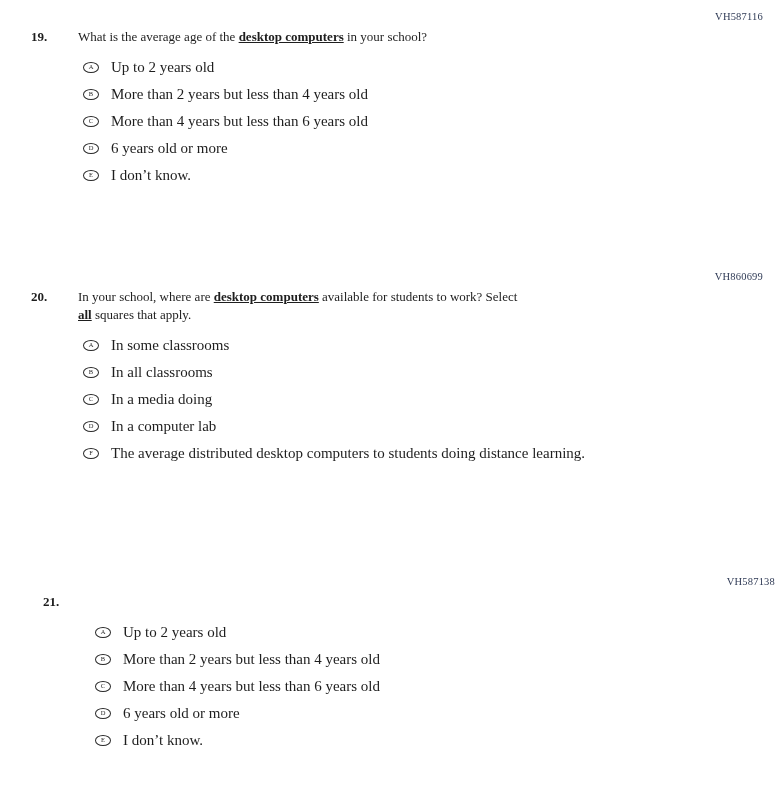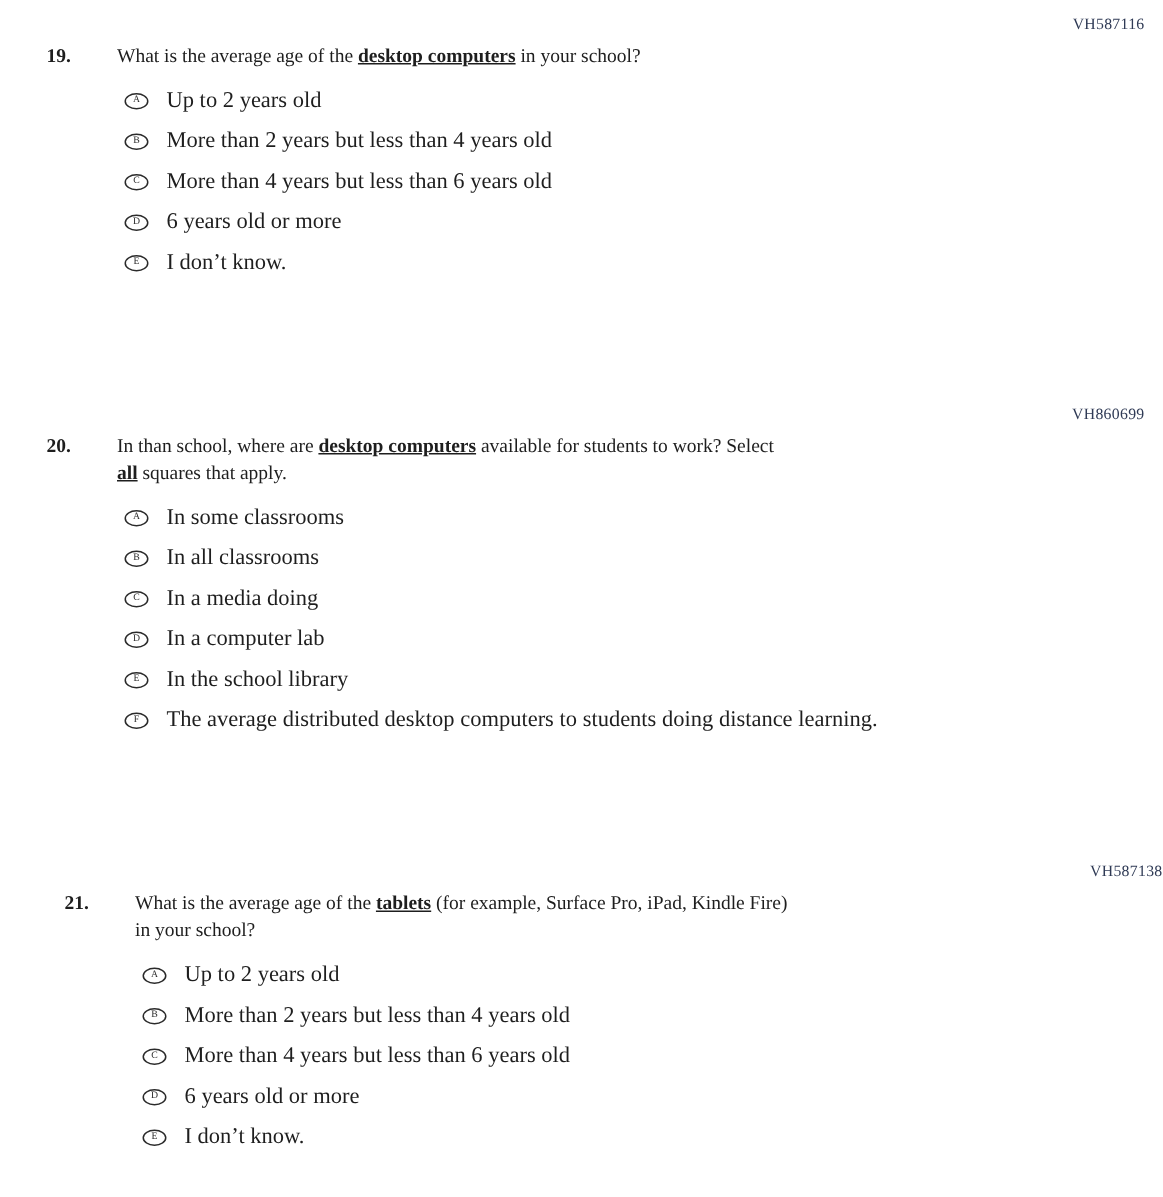--- a/index.html
+++ b/index.html
@@ -124,21 +124,21 @@
             <span class="bubble-letter">E</span>
           </span>
           <span class="option-text">I don’t know.</span>
         </div>
       </div>
   </div>
     <div class="question">
     <div class="qcode">VH860699</div>
     <div class="qrow">
       <span class="qnum">20.</span>
-      <div class="qtext"><span>In than school, where are </span><b>desktop computers</b><span> available for students to work? Select</span><br><b>all</b><span> squares that apply.</span></div>
+      <div class="qtext"><span>In your school, where are </span><b>desktop computers</b><span> available for students to work? Select</span><br><b>all</b><span> squares that apply.</span></div>
     </div>
     <div class="options">
         <div class="option-row">
           <span class="bubble">
             <span class="bubble-letter">A</span>
           </span>
           <span class="option-text">In some classrooms</span>
         </div>
         <div class="option-row">
           <span class="bubble">
@@ -150,40 +150,33 @@
           <span class="bubble">
             <span class="bubble-letter">C</span>
           </span>
           <span class="option-text">In a media doing</span>
         </div>
         <div class="option-row">
           <span class="bubble">
             <span class="bubble-letter">D</span>
           </span>
           <span class="option-text">In a computer lab</span>
-        </div>
-        <div class="option-row">
-          <span class="bubble">
-            <span class="bubble-letter">E</span>
-          </span>
-          <span class="option-text">In the school library</span>
         </div>
         <div class="option-row">
           <span class="bubble">
             <span class="bubble-letter">F</span>
           </span>
           <span class="option-text">The average distributed desktop computers to students doing distance learning.</span>
         </div>
       </div>
   </div>
     <div class="question">
     <div class="qcode">VH587138</div>
     <div class="qrow">
       <span class="qnum">21.</span>
-      <div class="qtext"><span>What is the average age of the </span><b>tablets</b><span> (for example, Surface Pro, iPad, Kindle Fire)</span><br><span>in your school?</span></div>
     </div>
     <div class="options">
         <div class="option-row">
           <span class="bubble">
             <span class="bubble-letter">A</span>
           </span>
           <span class="option-text">Up to 2 years old</span>
         </div>
         <div class="option-row">
           <span class="bubble">

